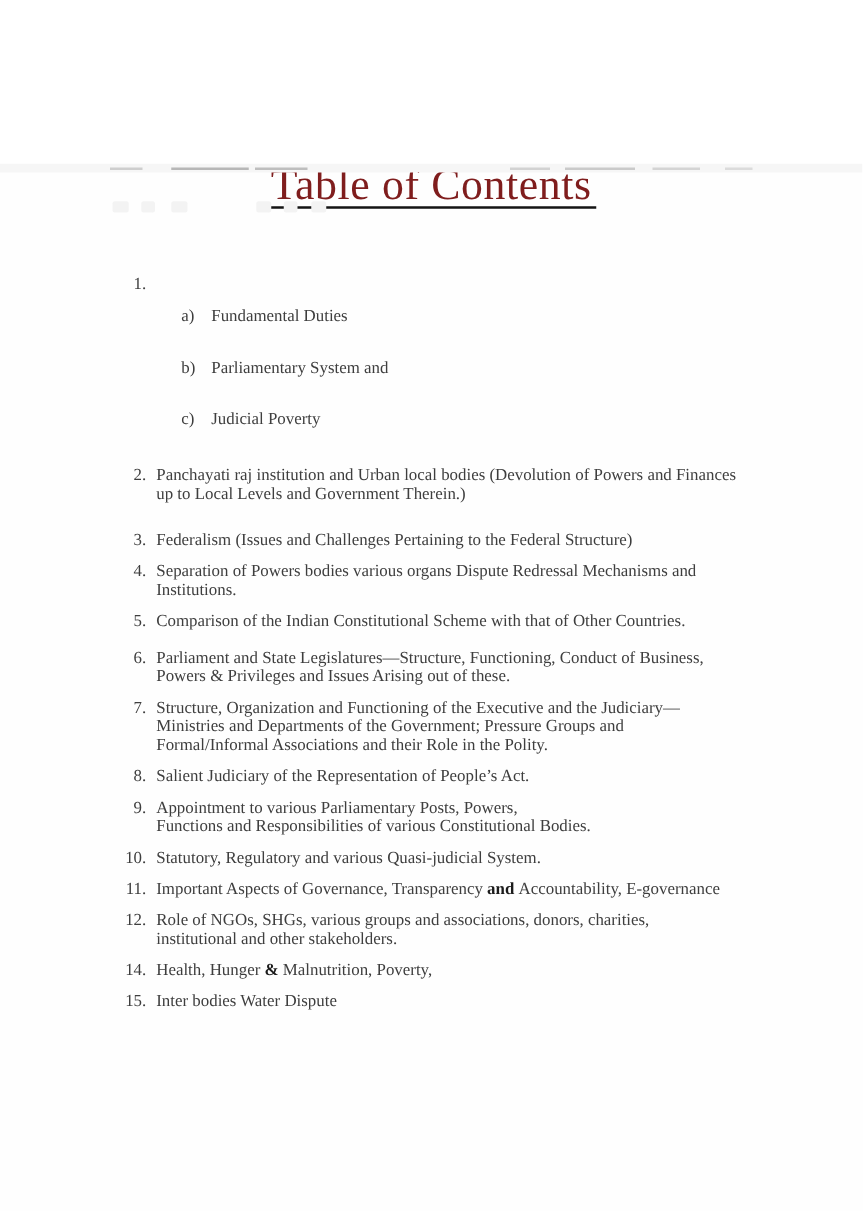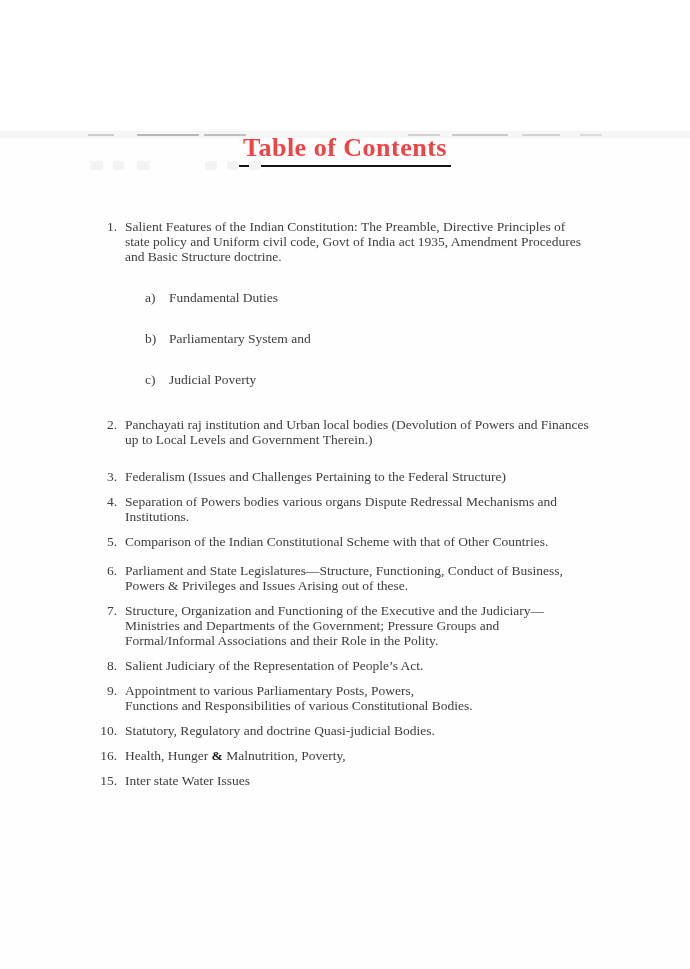--- a/index.html
+++ b/index.html
@@ -38,24 +38,24 @@
     height: 9px;
     background: #f3f3f3;
     border-radius: 2px;
   }
   .title-wrap {
     margin-top: 131px;
     text-align: center;
   }
   .title-text {
     display: inline-block;
-    font-size: 26px;
+    font-size: 35px;
     line-height: 33px;
-    font-weight: bold;
-    color: #ef4444;
+    font-weight: normal;
+    color: #7f1d1d;
     letter-spacing: 0.5px;
     border-bottom: 2.5px solid #141414;
     padding: 0 4px 1px 4px;
   }
   .toc {
     list-style: none;
     margin-top: 52px;
     padding-left: 95px;
     padding-right: 40px;
     color: #3e3e3e;
@@ -115,23 +115,20 @@
   <div class="scan-smudge" style="left:249px;width:12px;"></div>
 
   <div class="title-wrap">
     <span class="title-text">Table of Contents</span>
   </div>
 
   <ol class="toc">
   <li class="toc-item">
     <span class="num">1.</span>
     <div class="item-body">
-      <div class="text">Salient Features of the Indian Constitution: The Preamble, Directive Principles of
-state policy and Uniform civil code, Govt of India act 1935, Amendment Procedures
-and Basic Structure doctrine.</div>
       <div class="sub-list">
   <div class="sub-item">
     <span class="letter">a)</span>
     <span class="sub-text">Fundamental Duties</span>
   </div>
 
   <div class="sub-item">
     <span class="letter">b)</span>
     <span class="sub-text">Parliamentary System and</span>
   </div>
@@ -210,37 +207,52 @@
     <div class="item-body">
       <div class="text">Appointment to various Parliamentary Posts, Powers,
 Functions and Responsibilities of various Constitutional Bodies.</div>
 
     </div>
   </li>
 
   <li class="toc-item">
     <span class="num">10.</span>
     <div class="item-body">
-      <div class="text">Statutory, Regulatory and doctrine Quasi-judicial Bodies.</div>
-
-    </div>
-  </li>
-
-
-
-
-  <li class="toc-item">
-    <span class="num">16.</span>
+      <div class="text">Statutory, Regulatory and various Quasi-judicial System.</div>
+
+    </div>
+  </li>
+
+  <li class="toc-item">
+    <span class="num">11.</span>
+    <div class="item-body">
+      <div class="text">Important Aspects of Governance, Transparency<b> and </b>Accountability, E-governance</div>
+
+    </div>
+  </li>
+
+  <li class="toc-item">
+    <span class="num">12.</span>
+    <div class="item-body">
+      <div class="text">Role of NGOs, SHGs, various groups and associations, donors, charities,
+institutional and other stakeholders.</div>
+
+    </div>
+  </li>
+
+
+  <li class="toc-item">
+    <span class="num">14.</span>
     <div class="item-body">
       <div class="text">Health, Hunger <b>&amp;</b> Malnutrition, Poverty,</div>
 
     </div>
   </li>
 
   <li class="toc-item">
     <span class="num">15.</span>
     <div class="item-body">
-      <div class="text">Inter state Water Issues</div>
+      <div class="text">Inter bodies Water Dispute</div>
 
     </div>
   </li>
 </ol>
 </div>
 
 </body></html>

